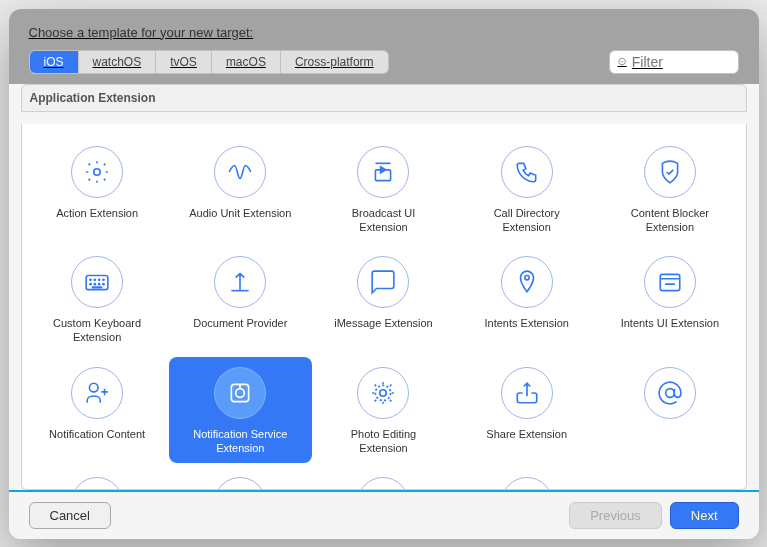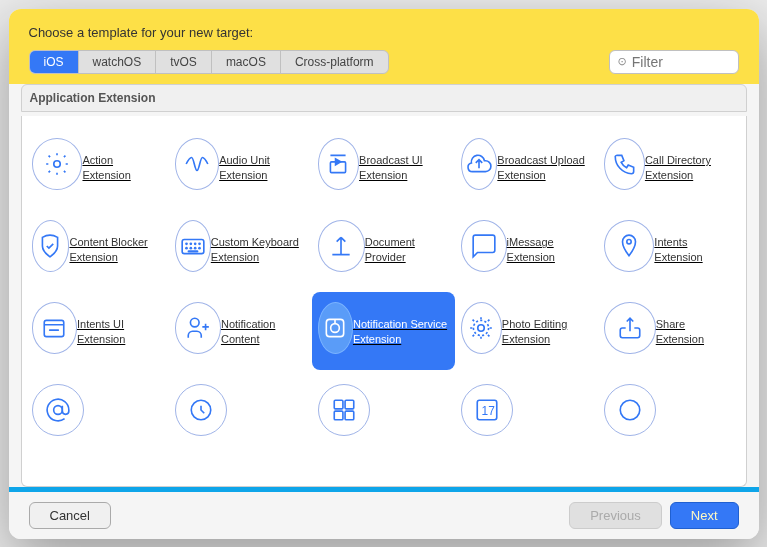--- a/index.html
+++ b/index.html
@@ -18,21 +18,22 @@
       border-radius: 12px;
       width: 750px;
       height: 530px;
       display: flex;
       flex-direction: column;
       box-shadow: 0 20px 60px rgba(0,0,0,0.35);
       overflow: hidden;
     }
     .dialog-header {
       padding: 16px 20px 10px 20px;
-      background: #fde047;
+      background: #a3a3a3;
+      text-decoration: underline;
     }
     .dialog-title {
       font-size: 13px;
       color: #333;
       margin-bottom: 10px;
     }
     .tabs-row {
       display: flex;
       align-items: center;
       gap: 8px;
@@ -89,21 +90,21 @@
       padding: 0 12px 0 12px;
     }
     .section-label {
       font-size: 12px;
       font-weight: 600;
       color: #555;
       padding: 6px 8px 6px 8px;
       border: 1px solid #d0d0d0;
       border-radius: 6px 6px 0 0;
       background: #f0f0f0;
-      margin-bottom: 4px;
+      margin-bottom: 12px;
     }
     .grid-container {
       border: 1px solid #d0d0d0;
       border-top: none;
       border-radius: 0 0 6px 6px;
       background: #fff;
       overflow-y: auto;
       flex: 1;
       padding: 8px 4px;
       position: relative;
@@ -116,26 +117,26 @@
       border-radius: 4px;
     }
     .grid {
       display: grid;
       grid-template-columns: repeat(5, 1fr);
       gap: 4px 0;
       padding: 4px 0;
     }
     .grid-item {
       display: flex;
-      flex-direction: row;
+      flex-direction: column;
       align-items: center;
       padding: 10px 6px 8px 6px;
       border-radius: 8px;
       cursor: pointer;
-      text-decoration: underline;
+      text-align: center;
     }
     .grid-item.selected {
       background: #3478f6;
     }
     .grid-item.selected .item-label {
       color: #fff;
     }
     .icon-circle {
       width: 52px;
       height: 52px;
@@ -162,21 +163,21 @@
       color: #333;
       line-height: 1.3;
       max-width: 110px;
     }
     .dialog-footer {
       display: flex;
       align-items: center;
       justify-content: space-between;
       padding: 10px 20px;
       background: #f5f5f5;
-      border-top: 5px solid #0ea5e9;
+      border-top: 2px solid #0ea5e9;
     }
     .btn {
       padding: 5px 20px;
       border-radius: 6px;
       font-size: 13px;
       cursor: pointer;
       border: 1px solid #aaa;
       background: #f0f0f0;
       color: #333;
     }
@@ -245,29 +246,20 @@
           <div class="icon-circle">
             <svg viewBox="0 0 24 24" fill="none" stroke="currentColor" stroke-width="1.5">
               <rect x="5" y="10" width="14" height="10" rx="1"></rect>
               <polygon points="9,6 9,14 16,10" fill="currentColor" stroke="none"></polygon>
               <path d="M5 4h14"></path>
             </svg>
           </div>
           <span class="item-label">Broadcast UI Extension</span>
         </div>
 
-        <div class="grid-item">
-          <div class="icon-circle">
-            <svg viewBox="0 0 24 24" fill="none" stroke="currentColor" stroke-width="1.5">
-              <path d="M12 16V8M9 11l3-3 3 3"></path>
-              <path d="M6 19a4 4 0 01-1-7.9A5 5 0 0117 9h1a4 4 0 010 10H6z"></path>
-            </svg>
-          </div>
-          <span class="item-label">Broadcast Upload Extension</span>
-        </div>
 
         <div class="grid-item">
           <div class="icon-circle">
             <svg viewBox="0 0 24 24" fill="none" stroke="currentColor" stroke-width="1.5">
                 <path d="M5 4h4l2 5-2.5 1.5A11 11 0 0013.5 15.5L15 13l5 2v4a2 2 0 01-2 2A16 16 0 013 5a2 2 0 012-1z"></path>
               </svg>
           </div>
           <span class="item-label">Call Directory Extension</span>
         </div>
 

